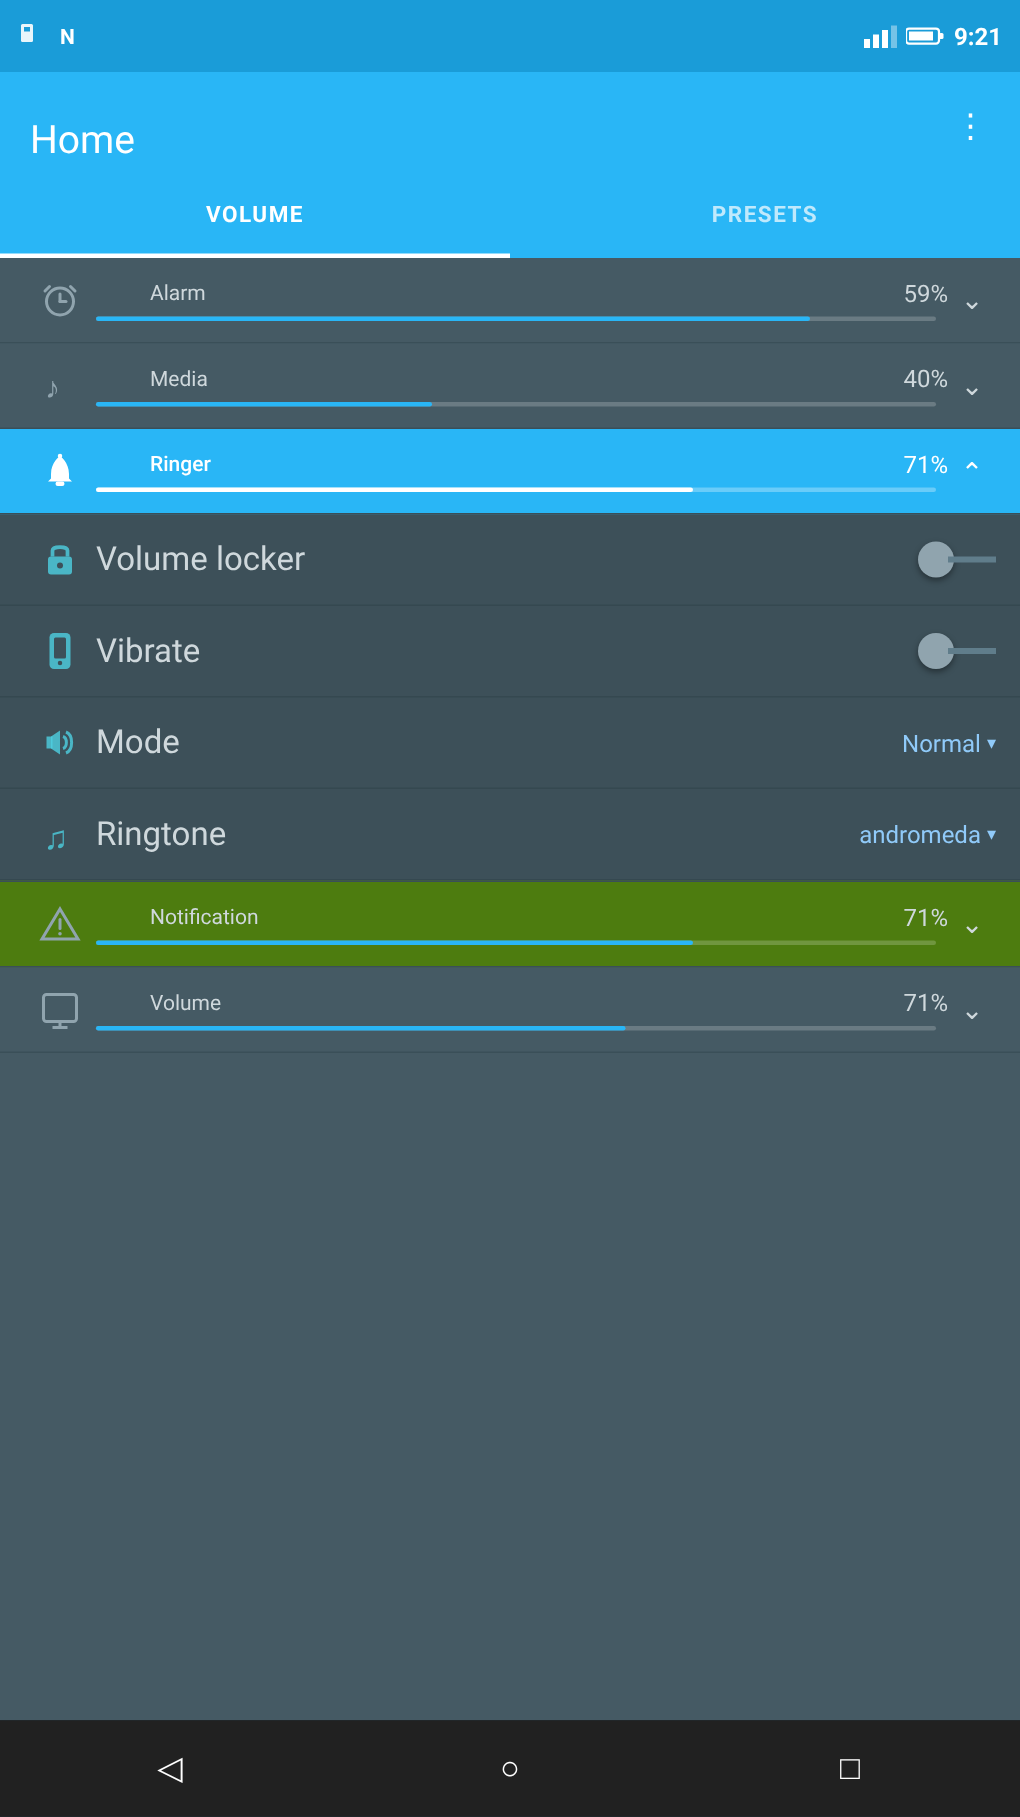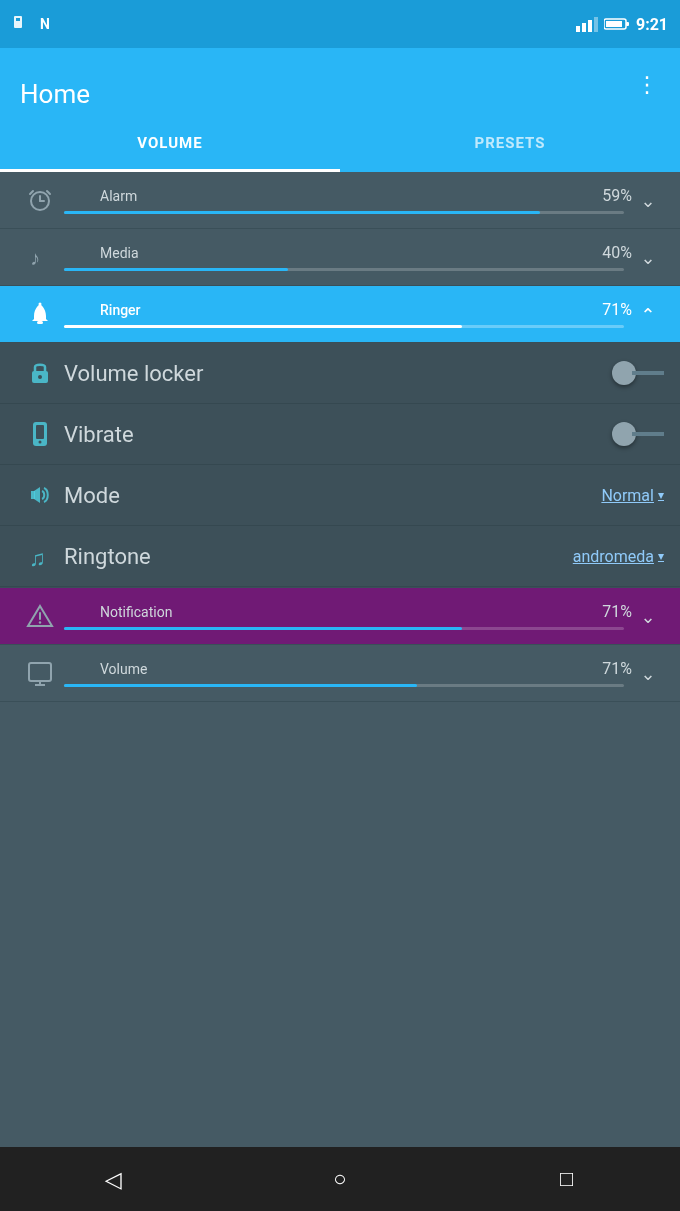--- a/index.html
+++ b/index.html
@@ -217,21 +217,20 @@
       margin-left: -4px;
     }
 
     
     .dropdown-value {
       color: #90caf9;
       font-size: 16px;
       cursor: pointer;
       display: flex;
       gap: 4px;
-      text-decoration: underline;
     }
     .dropdown-arrow {
       font-size: 12px;
       color: #90caf9;
     }
 
     
     .bottom-nav {
       background: #212121;
       height: 64px;
@@ -422,21 +421,21 @@
         </svg>
       </div>
       <span class="sub-row-label">Ringtone</span>
       <div class="sub-row-control dropdown-value">
         <span>andromeda</span>
         <span class="dropdown-arrow">▾</span>
       </div>
     </div>
   </div>
 
-  <div class="volume-row" style="background:#701a75;border-top:1px solid #3a4f58;">
+  <div class="volume-row" style="background:#4d7c0f;border-top:1px solid #3a4f58;">
     <div class="volume-row-icon">
       <svg width="28" height="28" viewBox="0 0 28 28" fill="none">
         <polygon points="14,4 26,24 2,24" fill="none" stroke="#90a4ae" stroke-width="2"></polygon>
         <line x1="14" y1="11" x2="14" y2="17" stroke="#90a4ae" stroke-width="2" stroke-linecap="round"></line>
         <circle cx="14" cy="20.5" r="1.2" fill="#90a4ae"></circle>
       </svg>
     </div>
     <div class="volume-row-content">
       <div class="volume-row-header">
         <span class="volume-label">Notification</span>

